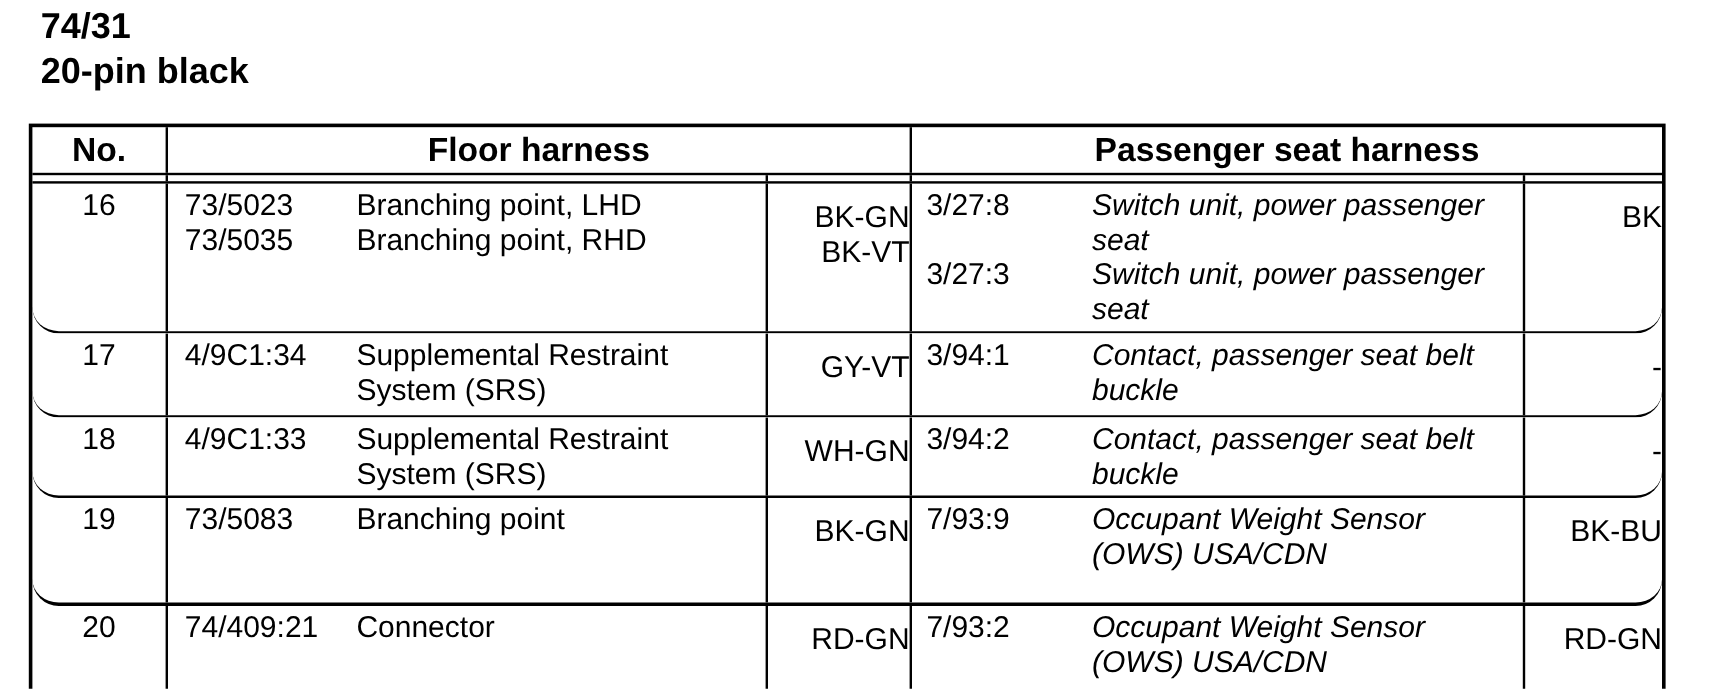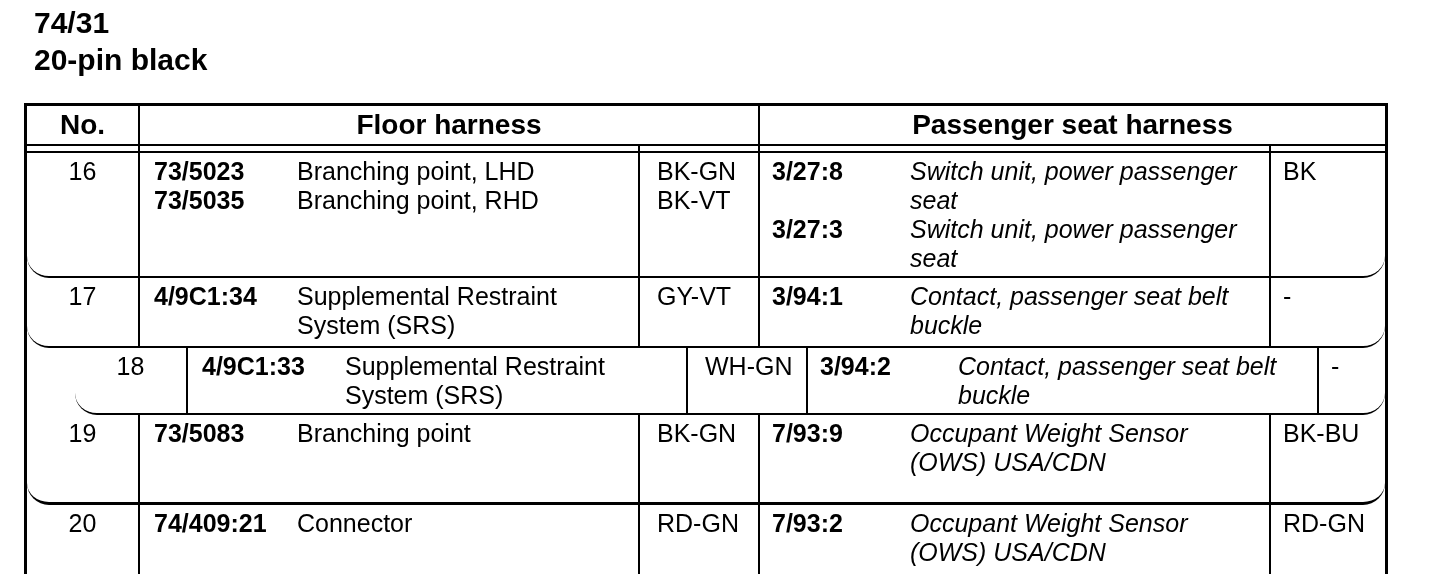--- a/index.html
+++ b/index.html
@@ -32,30 +32,30 @@
   .vline{border-right:2px solid #000;}
   .hcell{
     font-size:28px;font-weight:bold;line-height:37px;
     text-align:center;
   }
   .trow.body{border-bottom:2px solid #000;font-size:25px;line-height:29px;border-radius:22px;}
   .trow.body.thickline{border-bottom:3px solid #000;}
   .trow.body.lastline{border-bottom:none;}
   .r16{height:125px;}
   .r17{height:70px;}
-  .r18{height:67px;margin-left:48px;}
+  .r18{height:67px;}
   .r19{height:90px;}
   .r20{height:80px;}
   .cell.no{text-align:center;padding-top:4px;}
   .cell.harness{padding-top:4px;}
-  .cell.wirecolor{padding-top:4px;}
+  .cell.wirecolor{padding-top:14px;text-align:right;}
   .cell.wirecolor.floorside{padding-left:17px;}
   .cell.wirecolor.passside{padding-left:12px;}
   .entry{display:flex;align-items:flex-start;}
-  .ecode{flex:0 0 157px;box-sizing:border-box;padding-left:14px;white-space:nowrap;font-weight:bold;}
+  .ecode{flex:0 0 157px;box-sizing:border-box;padding-left:14px;white-space:nowrap;}
   .edesc{flex:1;padding-right:20px;}
   .passcell .ecode{flex:0 0 150px;padding-left:12px;}
   .passcell .edesc{padding-right:28px;font-style:italic;}
 </style>
 </head>
 <body>
 
 <div class="page-title"><span>74/31</span><br><span>20-pin black</span></div>
 
 <div class="conn-table">

